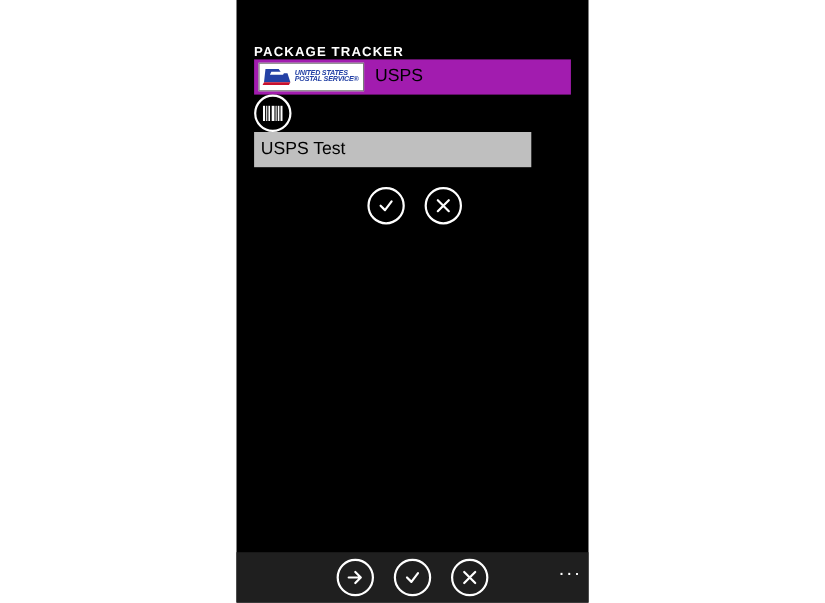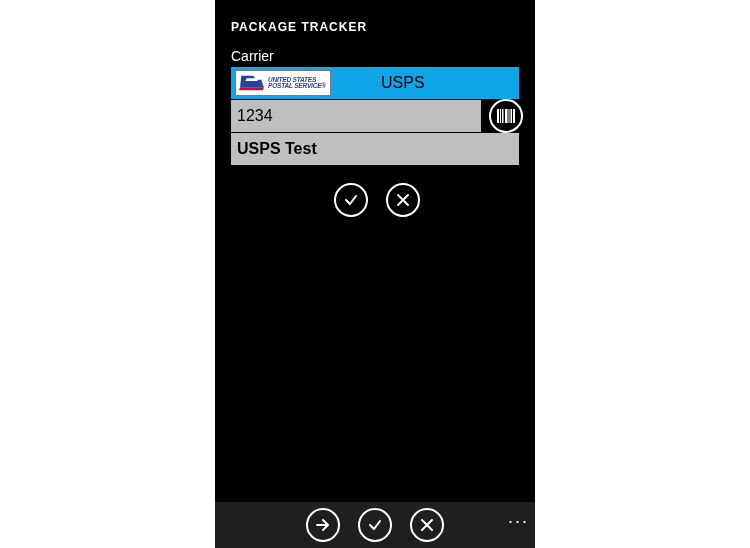--- a/index.html
+++ b/index.html
@@ -1,65 +1,63 @@
 <!DOCTYPE html>
 <html><head>
 <meta charset="utf-8">
 <style>
   html,body{margin:0;padding:0;background:#fff;}
   .stage{width:750px;height:548px;position:relative;font-family:"Segoe UI","Segoe WP",Arial,sans-serif;}
   .phone{position:absolute;left:215px;top:0;width:320px;height:548px;background:#000;color:#fff;}
-  .content{position:absolute;left:16px;right:12px;top:20px;}
+  .content{position:absolute;left:16px;right:12px;top:40px;}
   .app-title{font-size:12px;letter-spacing:1px;font-weight:600;}
   .page-title{font-size:42px;font-weight:200;margin-top:-4px;line-height:1.05;}
   .field-label{font-size:14px;margin-bottom:3px;margin-top:14px;}
-  .carrier-box{width:288px;height:32px;background:#0ea5e9;display:flex;align-items:center;gap:40px;}
+  .carrier-box{width:288px;height:32px;background:#a21caf;display:flex;align-items:center;}
   .carrier-logo{width:96px;height:26px;margin:3px 4px 3px 4px;background:#fff;border:1px solid #7a7a7a;box-sizing:border-box;display:flex;align-items:center;}
   .eagle{width:28px;height:20px;margin-left:2px;}
   .usps-text{display:flex;flex-direction:column;justify-content:center;line-height:1;margin-left:2px;}
   .usps-text span{font-size:6.5px;font-weight:700;font-style:italic;color:#2441a5;letter-spacing:-0.2px;white-space:nowrap;}
   .carrier-value{color:#000;font-size:16px;margin-left:6px;}
   .number-row{display:flex;align-items:center;gap:8px;}
   .text-input{background:#bfbfbf;color:#000;border:none;height:32px;font-size:16px;padding:0 6px;font-family:inherit;outline:none;box-sizing:border-box;}
   .number-input{width:252px;}
-  .name-input{width:288px;font-weight:bold;}
+  .name-input{width:252px;}
   .circle-btn{width:30px;height:30px;border:2px solid #fff;border-radius:50%;display:flex;align-items:center;justify-content:center;background:transparent;cursor:pointer;flex:0 0 auto;}
   .circle-btn svg{display:block;}
   .confirm-row{display:flex;justify-content:center;gap:18px;margin-top:18px;}
   .appbar{position:absolute;left:0;right:0;bottom:0;height:46px;background:#1f1f1f;display:flex;align-items:center;}
   .appbar-center{flex:1;display:flex;justify-content:center;gap:18px;align-items:center;}
   .appbar-more{position:absolute;right:6px;top:6px;color:#fff;font-size:18px;letter-spacing:2px;line-height:1;cursor:pointer;}
 </style>
 </head>
 <body>
 
 <div class="stage">
   <div class="phone">
     <div class="content">
 
       <div class="app-title">PACKAGE TRACKER</div>
 
-      <div class="field-label">Carrier</div>
       <div class="carrier-box">
         <div class="carrier-logo">
           <svg class="eagle" viewBox="0 0 40 30">
             <path d="M2 22 L38 22 L34 10 L26 10 L22 4 L4 4 Z" fill="#2441a5"></path>
             <path d="M2 22 L38 22 L36 26 L0 26 Z" fill="#c8102e"></path>
             <path d="M12 8 L30 8 L28 12 L10 12 Z" fill="#fff"></path>
           </svg>
           <div class="usps-text">
             <span>UNITED STATES</span>
             <span>POSTAL SERVICE®</span>
           </div>
         </div>
         <div class="carrier-value">USPS</div>
       </div>
 
       <div class="number-row">
-        <input class="text-input number-input" value="1234" style="">
         <div class="circle-btn">
           <svg width="18" height="14" viewBox="0 0 18 14">
             <rect x="0" y="0" width="2" height="14" fill="#fff"></rect>
             <rect x="3" y="0" width="1" height="14" fill="#fff"></rect>
             <rect x="5" y="0" width="1.5" height="14" fill="#fff"></rect>
             <rect x="8" y="0" width="2.5" height="14" fill="#fff"></rect>
             <rect x="11.5" y="0" width="1" height="14" fill="#fff"></rect>
             <rect x="13.5" y="0" width="1.5" height="14" fill="#fff"></rect>
             <rect x="16" y="0" width="2" height="14" fill="#fff"></rect>
           </svg>

